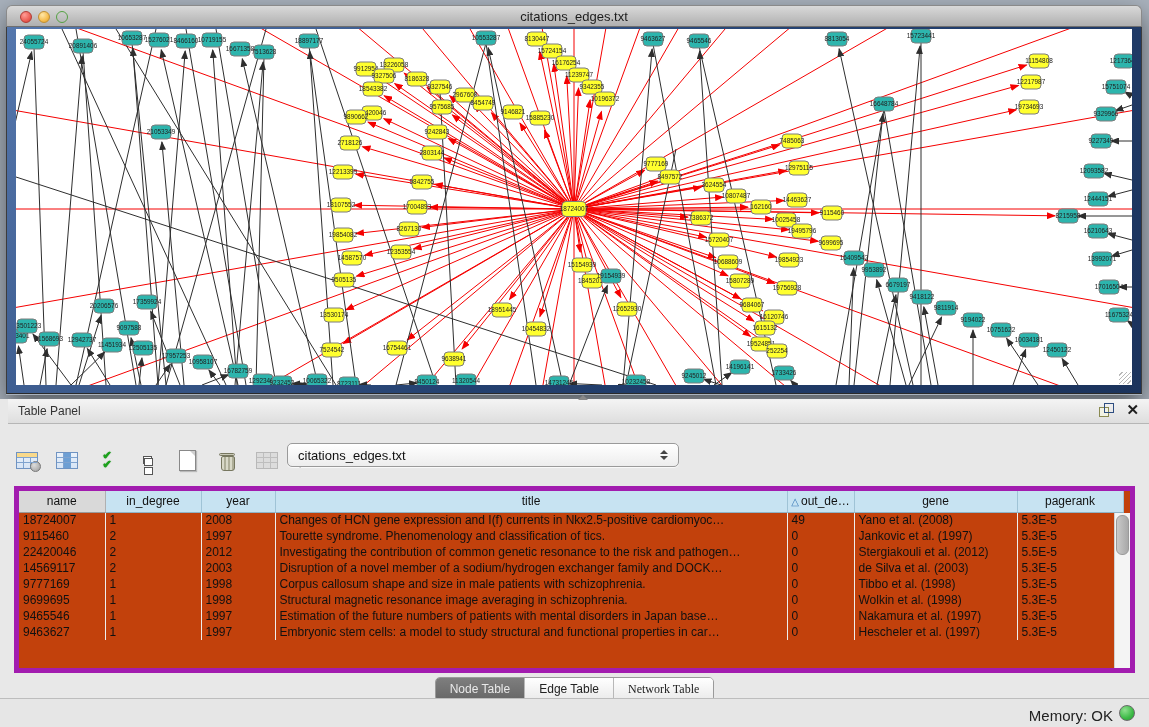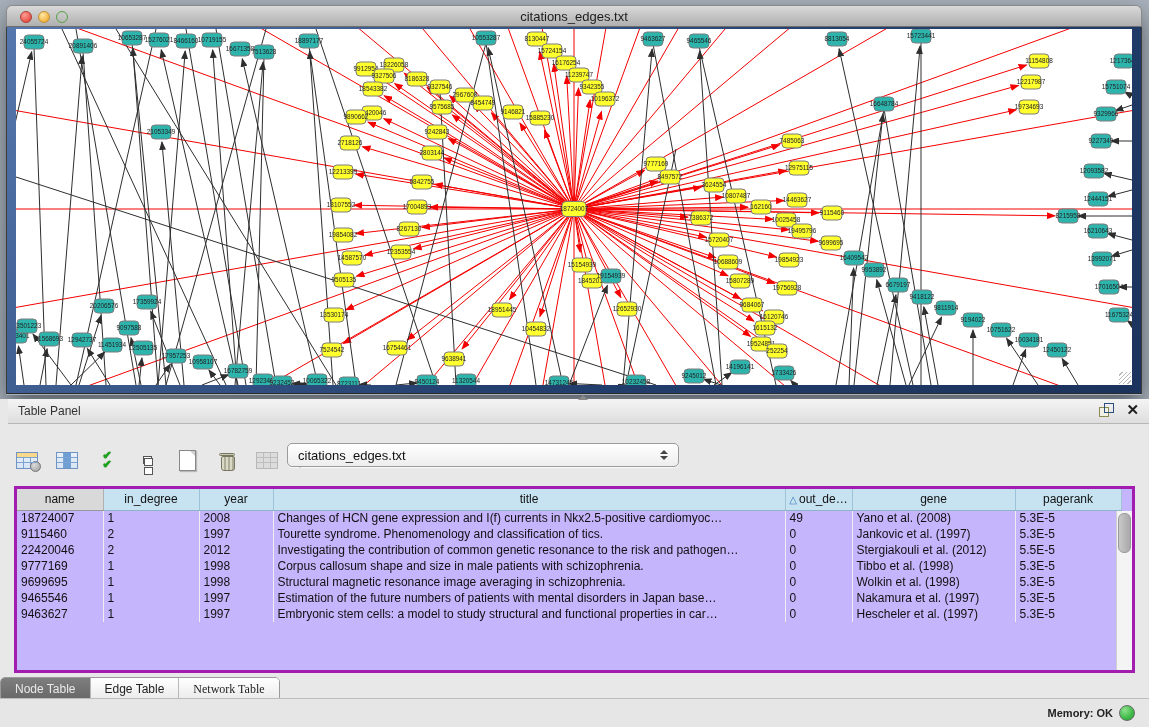--- a/index.html
+++ b/index.html
@@ -85,45 +85,45 @@
     font-size:13px;color:#111;display:flex;align-items:center;padding:0 10px;
     box-shadow:0 1px 1px rgba(255,255,255,.8), inset 0 1px 0 #fff;
   }
   .net-select .arrows{margin-left:auto;display:flex;flex-direction:column;gap:2px;}
   .net-select .arrows i{display:block;width:0;height:0;border-left:4px solid transparent;border-right:4px solid transparent;}
   .net-select .arrows .up{border-bottom:4px solid #444;}
   .net-select .arrows .dn{border-top:4px solid #444;}
   
   .table-box{
     position:absolute;left:14px;top:87px;width:1121px;height:187px;box-sizing:border-box;
-    background:#c4b5fd;border:3px solid #a21caf;overflow:hidden;
+    background:#c2410c;border:5px solid #a21caf;overflow:hidden;
   }
   table.grid{border-collapse:collapse;table-layout:fixed;width:1104px;font-size:12px;color:#111;}
   table.grid th{
     height:21px;background:#c7e3f2;border-right:1px solid #9fc3d6;border-bottom:1px solid #8fb3c6;
     font-weight:normal;text-align:center;overflow:hidden;white-space:nowrap;padding:0 3px;box-sizing:border-box;
   }
   table.grid th.namecol{background:#d9d9d9;border-right:1px solid #b0b0b0;border-bottom:1px solid #9a9a9a;}
   table.grid td{
     height:16px;padding:0 4px;border-right:1px solid #eee;
     overflow:hidden;white-space:nowrap;text-overflow:clip;box-sizing:border-box;
   }
   .sort-tri{color:#3a7ab8;font-size:10px;margin-right:2px;}
   .vscroll{position:absolute;right:0;top:22px;bottom:0;width:15px;background:#f4f4f4;border-left:1px solid #d0d0d0;}
   .vscroll .thumb{position:absolute;left:1px;top:2px;width:11px;height:38px;border-radius:6px;
      background:linear-gradient(90deg,#c9c9c9,#a8a8a8);border:1px solid #9a9a9a;}
   
-  .tabs-row{position:absolute;left:0;top:278px;width:100%;display:flex;justify-content:flex-start;}
+  .tabs-row{position:absolute;left:0;top:278px;width:100%;display:flex;justify-content:center;}
   .seg{display:flex;border:1px solid #9a9a9a;border-radius:5px;overflow:hidden;box-shadow:0 1px 0 rgba(255,255,255,.7);}
   .seg .tab{font-size:12px;padding:4px 14px;background:linear-gradient(#ffffff,#e9e9e9);color:#222;border-right:1px solid #b8b8b8;cursor:default;}
   .seg .tab:last-child{border-right:none;font-family:Liberation Serif, serif;}
   .seg .tab.sel{background:linear-gradient(#7e7e7e,#666666);color:#e9e9e9;}
   
   .status-bar{position:absolute;left:0;top:299px;width:100%;height:29px;border-top:1px solid #bdbdbd;background:#e6e6e6;}
-  .mem{position:absolute;right:36px;top:8px;font-size:11px;color:#222;font-weight:bold;}
+  .mem{position:absolute;right:36px;top:8px;font-size:15px;color:#222;}
   .mem-dot{position:absolute;right:14px;top:6px;width:14px;height:14px;border-radius:50%;
      background:radial-gradient(circle at 35% 30%,#8fe08f,#3cba46 60%,#2a9a34);border:1px solid #6a6a6a;}
 </style>
 </head>
 <body>
 
 <div id="desktop">
   <div id="net-window">
     <div class="titlebar">
       <div class="lights">
@@ -932,20 +932,29 @@
           <tr>
             <td>22420046</td>
             <td>2</td>
             <td>2012</td>
             <td>Investigating the contribution of common genetic resonance to the risk and pathogen…</td>
             <td>0</td>
             <td>Stergiakouli et al. (2012)</td>
             <td>5.5E-5</td>
           </tr>
           <tr>
+            <td>14569117</td>
+            <td>2</td>
+            <td>2003</td>
+            <td>Disruption of a novel member of a sodium/hydrogen exchanger family and DOCK…</td>
+            <td>0</td>
+            <td>de Silva et al. (2003)</td>
+            <td>5.3E-5</td>
+          </tr>
+          <tr>
             <td>9777169</td>
             <td>1</td>
             <td>1998</td>
             <td>Corpus callosum shape and size in male patients with schizophrenia.</td>
             <td>0</td>
             <td>Tibbo et al. (1998)</td>
             <td>5.3E-5</td>
           </tr>
           <tr>
             <td>9699695</td>

